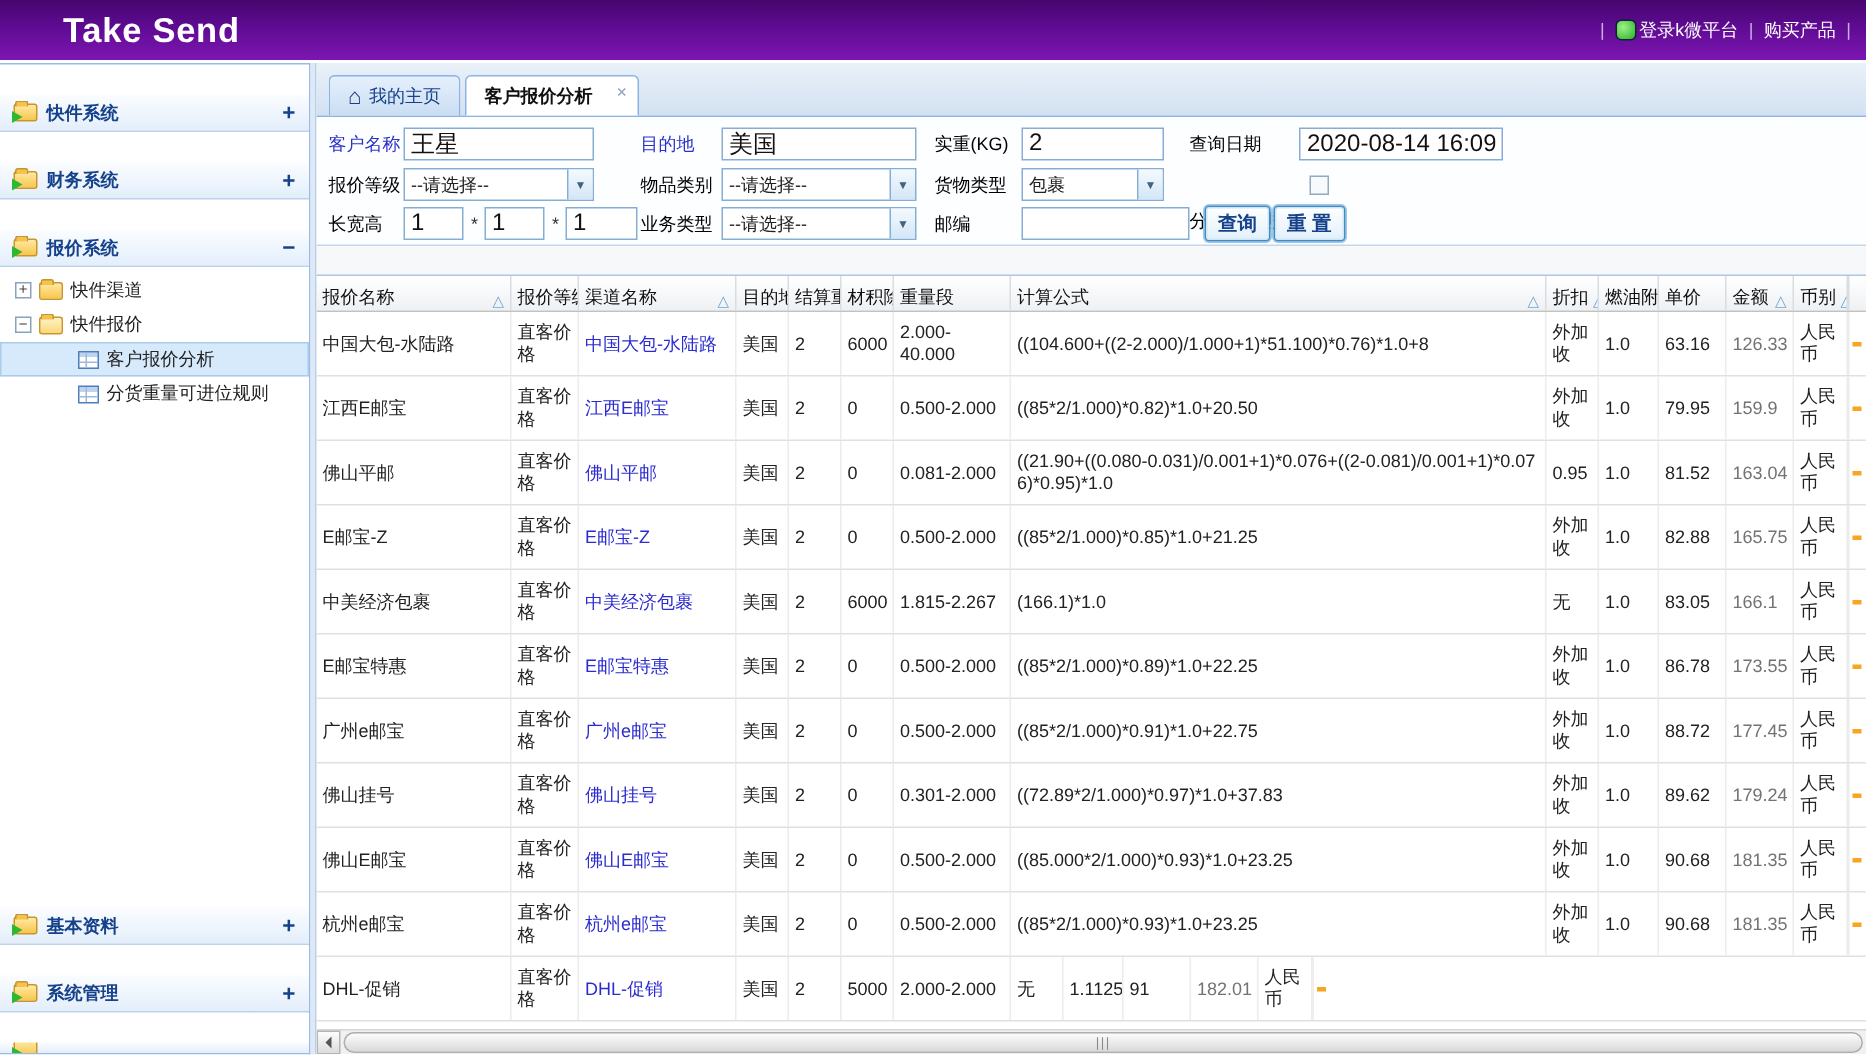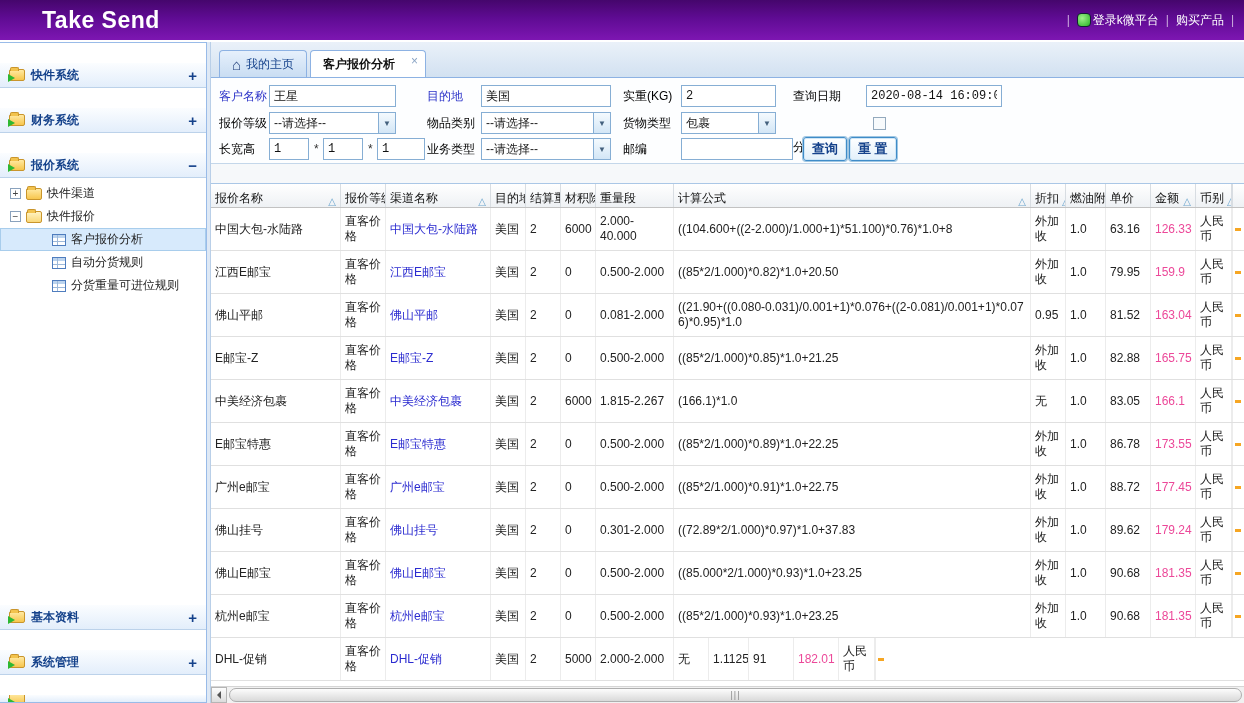--- a/index.html
+++ b/index.html
@@ -61,22 +61,22 @@
   .tab .home-icon { font-size:15px; color:#1f3d7a; line-height:1; }
   .tab.active { background:#fff; color:#111; font-weight:bold; position:relative; padding-right:30px; }
   .tab-close { position:absolute; right:7px; top:3px; font-size:12px; color:#8aa4c4; font-weight:normal; cursor:pointer;}
 
   
   .form-panel { position:relative; height:86px; background:#fdfeff; border-bottom:1px solid #c4d7ea; flex:none;}
   .ff { position:absolute; height:22px; display:flex; align-items:center; }
   .flabel { color:#000; }
   .flabel.blue { color:#2b32c8; }
   .fr1 { top:7px; } .fr2 { top:34px; } .fr3 { top:60px; }
-  .tbox { height:22px; border:1px solid #86aed4; background:#fff; padding:0 4px; font-size:12px;
-     color:#111; font-family:Liberation Mono, monospace; width:100%; }
+  .tbox { height:22px; border:1px solid #86aed4; background:#fff; padding:0 4px; font-size:16px;
+     color:#111; font-family:Liberation Sans, sans-serif; width:100%; }
   .selbox { height:22px; border:1px solid #86aed4; background:#fff; display:flex; align-items:center; width:100%; cursor:pointer;}
   .selbox .seltext { flex:1; padding:0 4px; color:#222; white-space:nowrap; overflow:hidden;}
   .selbox .selbtn { width:17px; height:20px; border-left:1px solid #86aed4;
      background:linear-gradient(180deg,#f4fafe,#d3e6f6); display:flex; align-items:center; justify-content:center;
      font-size:8px; color:#44617e; }
   .checkbox { width:13px; height:13px; border:1px solid #93a9bd; background:#f7fafc; display:inline-block; cursor:pointer;}
   .star { color:#333; padding:0 2px; }
   .btn { height:24px; padding:0 8px; border:1px solid #3f8cc8; border-radius:3px; background:linear-gradient(180deg,#ffffff,#e2f0fa);
      box-shadow:0 0 0 1px #cfe6f6 inset, 0 0 0 1px #9fc6e2; color:#15428b; font-weight:bold; font-size:13px; cursor:pointer;
      font-family:inherit; }
@@ -91,21 +91,21 @@
      white-space:nowrap; overflow:hidden; color:#111; cursor:pointer; flex:none;}
   .hcell.spread { justify-content:space-between; }
   .sort { color:#6fa7cf; font-size:10px; margin-left:3px; flex:none;}
   .hfill { flex:1; border-left:1px solid #d8dde2; }
 
   .grid-body { flex:1; overflow:hidden; background:#fff; }
   .grow { display:flex; height:43px; border-bottom:1px solid #e0e0e0; align-items:stretch; }
   .gcell { border-right:1px solid #ececec; padding:2px 4px; display:flex; align-items:center;
      line-height:15px; overflow:hidden; flex:none; color:#222; }
   .gcell.link { color:#2b2bd0; cursor:pointer; }
-  .gcell.red { color:#ec4899; }
+  .gcell.red { color:#737373; }
   .gcell.formula { word-break:break-all; }
   .gfill { flex:1; border-left:1px solid #ececec; display:flex; align-items:center; }
   .clip-mark { width:6px; height:3px; background:#f6a623; margin-left:2px; }
 
   
   .hscroll { height:17px; background:#f1f1f1; border-top:1px solid #d5d5d5; display:flex; align-items:center; flex:none; }
   .hs-btn { width:16px; height:16px; background:linear-gradient(180deg,#fdfdfd,#dcdcdc); border:1px solid #b5b5b5;
      display:flex; align-items:center; justify-content:center; cursor:pointer; flex:none;}
   .arr-l { width:0; height:0; border-right:4px solid #555; border-top:4px solid transparent; border-bottom:4px solid transparent; }
   .hs-thumb { flex:1; height:14px; margin:0 2px; border:1px solid #aeaeae; border-radius:7px;
@@ -166,24 +166,20 @@
         <span class="expander">−</span>
         <span class="icon-folder open"></span>
         <span class="tree-label">快件报价</span>
       </div>
       <div class="tree-leaf sel">
         <span class="icon-grid"></span>
         <span class="tree-label">客户报价分析</span>
       </div>
       <div class="tree-leaf">
         <span class="icon-grid"></span>
-        <span class="tree-label">自动分货规则</span>
-      </div>
-      <div class="tree-leaf">
-        <span class="icon-grid"></span>
         <span class="tree-label">分货重量可进位规则</span>
       </div>
     </div>
 
     <div class="side-group">
       <span class="icon-folder-go">
           <i class="go"></i>
         </span>
       <span class="side-group-label">基本资料</span>
       <span class="side-group-state">+</span>

